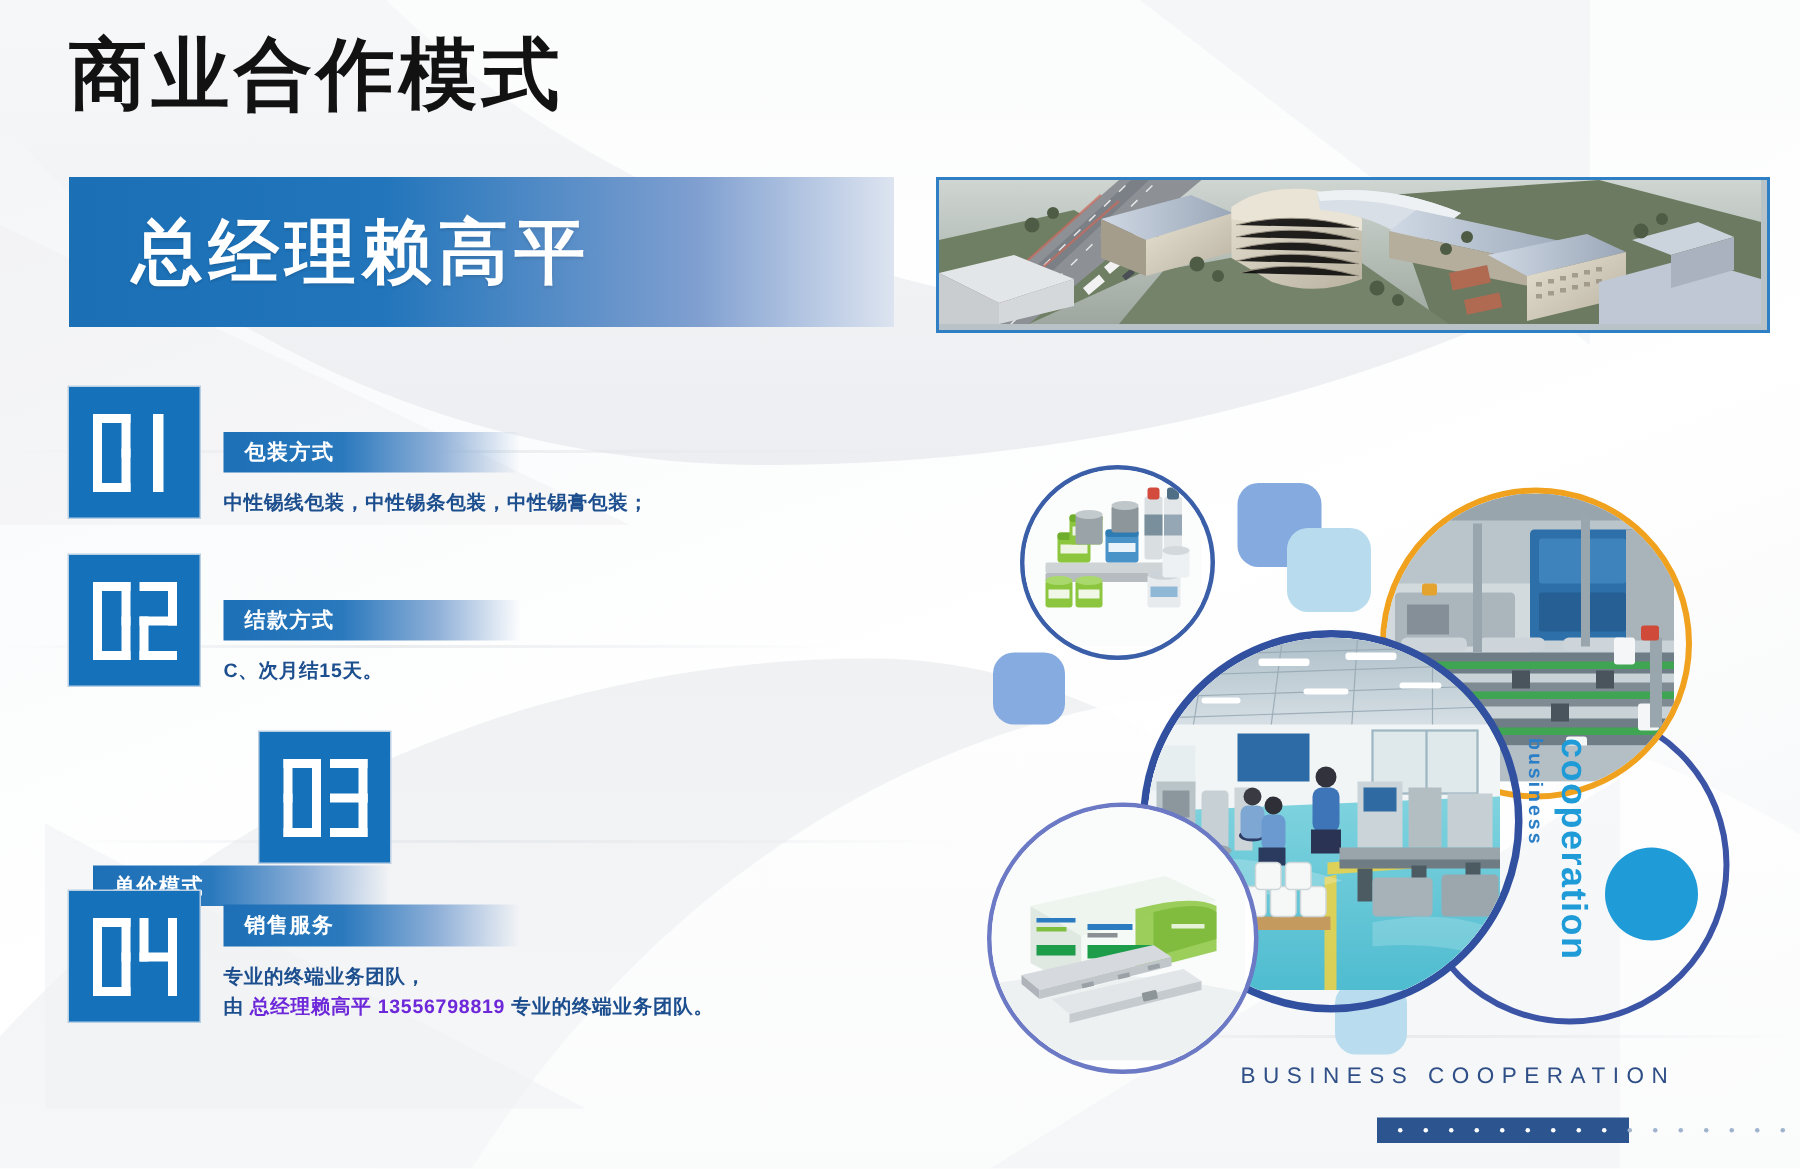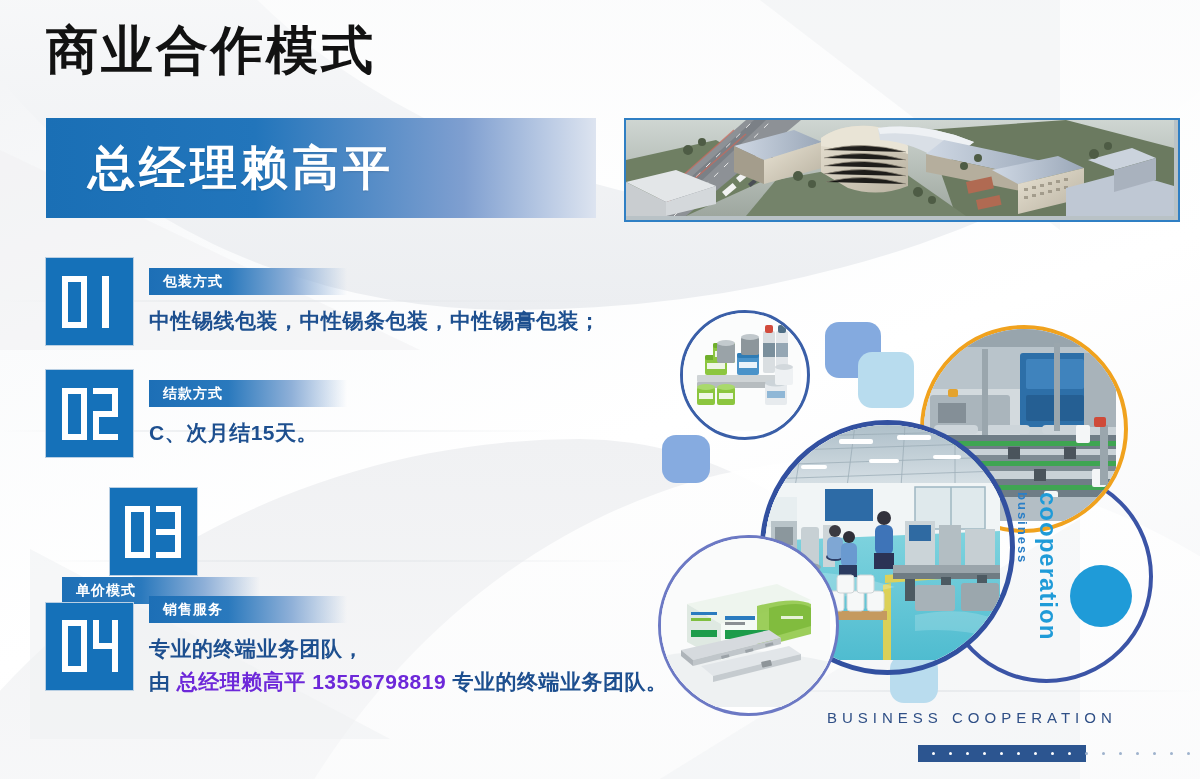--- a/index.html
+++ b/index.html
@@ -142,21 +142,21 @@
     overflow: hidden;
     background: #b9c2c6;
   }
   .hero-photo svg { display: block; }
 
   
   .item {
     position: absolute;
     left: 46px;
     display: flex;
-    align-items: center;
+    align-items: flex-end;
   }
   .item-1 { top: 258px; }
   .item-2 { top: 370px; }
   .item-3 { top: 488px; flex-direction: column; }
   .item-4 { top: 594px; }
 
   .num-box {
     width: 87px;
     height: 87px;
     background: #1571b9;
@@ -202,21 +202,21 @@
     color: #ffffff;
     font-size: 14px;
     font-weight: bold;
     letter-spacing: 1px;
     line-height: 1.45;
     white-space: nowrap;
   }
   .lines {
     margin-top: 10px;
     color: #1d4f8f;
-    font-size: 21px;
+    font-size: 13px;
     font-weight: bold;
     letter-spacing: .5px;
     line-height: 1.55;
     white-space: nowrap;
   }
   .lines .line { display: block; }
   .hl-red {
     color: #6d28d9;
   }
 

